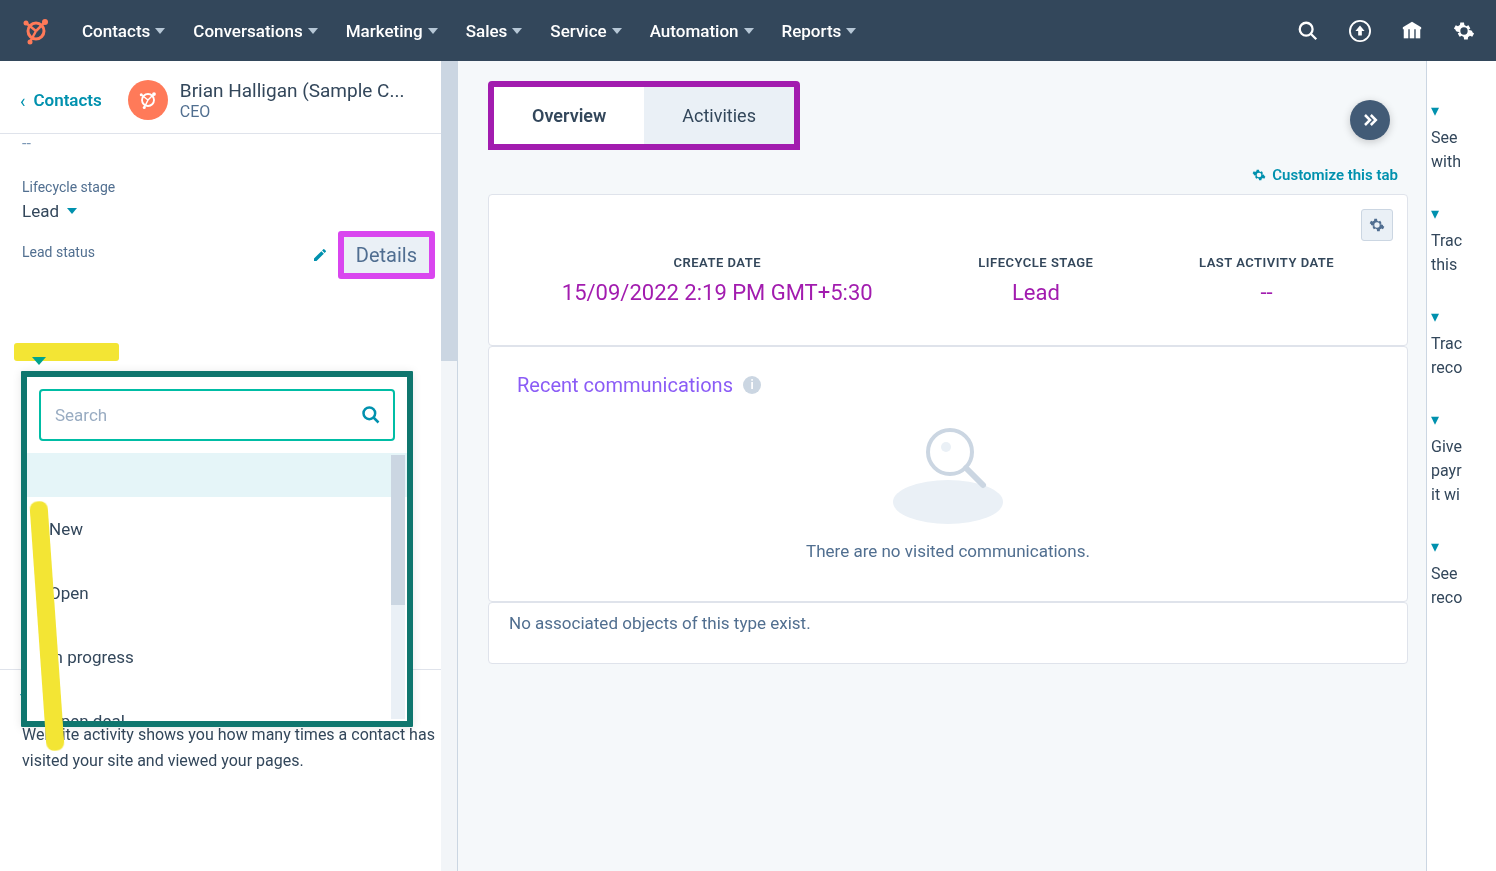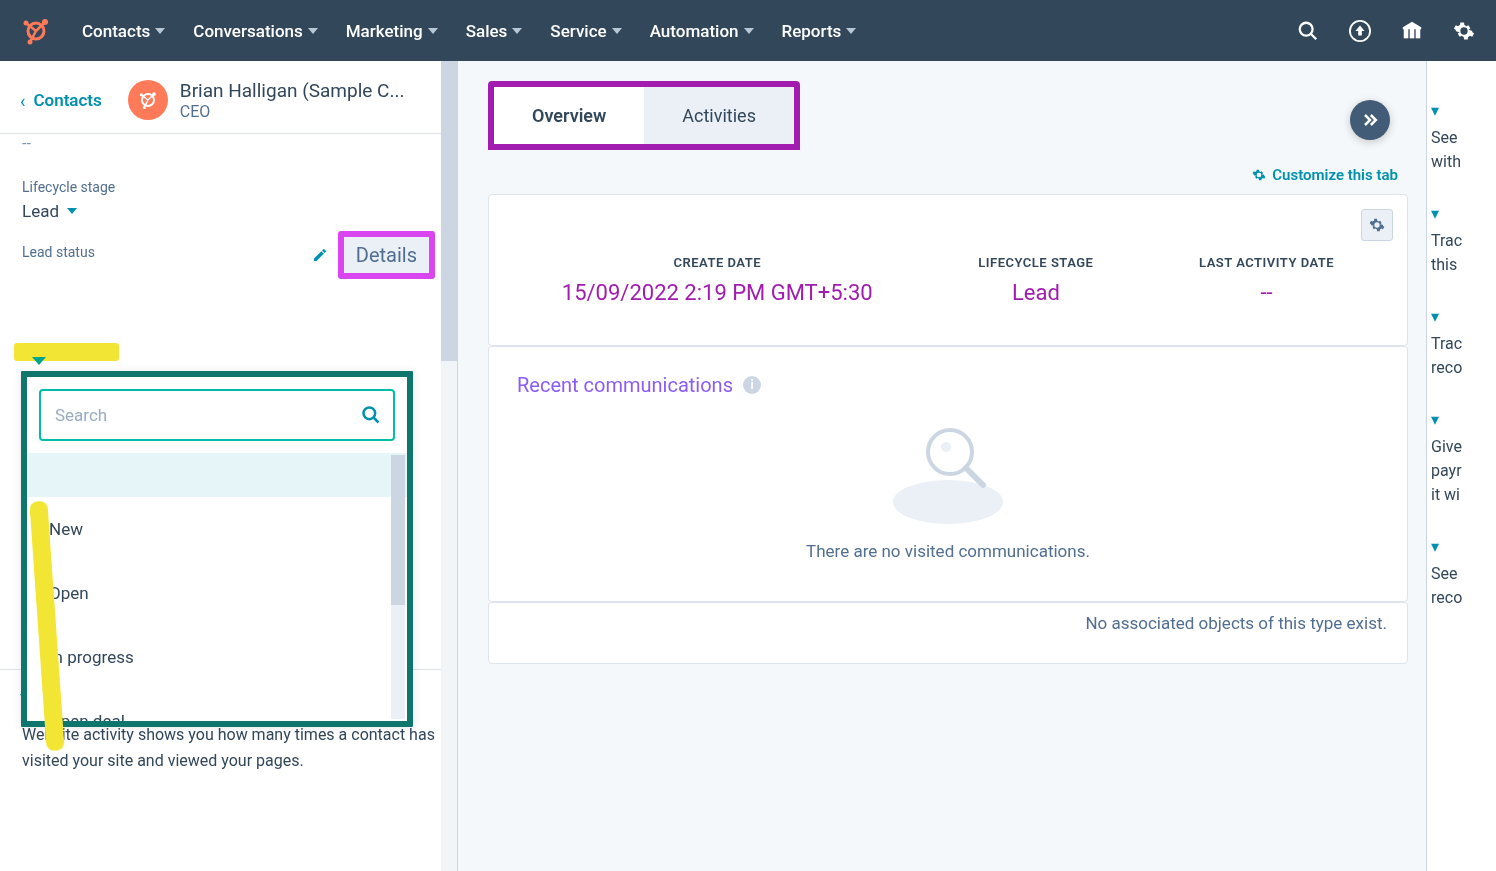--- a/index.html
+++ b/index.html
@@ -68,21 +68,21 @@
 .card-h{padding:26px 28px 10px;display:flex;align-items:center;gap:10px}
 .card-h h3{font-size:20px;font-weight:400;color:#8b5cf6}
 .info-icon{width:18px;height:18px;border-radius:50%;background:#cbd6e2;color:#fff;display:flex;align-items:center;justify-content:center;font-size:12px;font-weight:700}
 .empty-comm{display:flex;flex-direction:column;align-items:center;padding:10px 20px 40px}
 .empty-ill{width:120px;height:110px;margin-bottom:14px;position:relative}
 .empty-text{color:#516f90;font-size:17px}
 .comp-head{display:flex;align-items:center;justify-content:space-between;padding:24px 26px 12px}
 .comp-head h3{font-size:20px;font-weight:700;color:#33475b}
 .comp-actions{display:flex;gap:10px}
 .add-btn{border:1px solid #cbd6e2;background:#eaf0f6;color:#506e91;padding:7px 14px;border-radius:3px;font-size:15px;cursor:pointer;display:flex;align-items:center;gap:5px}
-.comp-empty{text-align:right;color:#516f90;font-size:17px;padding:10px 20px 30px}
+.comp-empty{text-align:left;color:#516f90;font-size:17px;padding:10px 20px 30px}
 .right-panel{width:70px;background:#fff;border-left:1px solid #cbd6e2;overflow:hidden;position:relative;padding-top:30px}
 .right-item{padding:10px 4px 20px 4px}
 .right-toggle{display:flex;align-items:center;gap:6px;color:#0091ae;cursor:pointer;margin-bottom:6px}
 .right-text{color:#33475b;font-size:16px;line-height:1.5}
 .fab{position:absolute;right:106px;top:100px;width:40px;height:40px;border-radius:50%;background:#425b76;display:flex;align-items:center;justify-content:center;cursor:pointer;box-shadow:0 2px 8px rgba(0,0,0,.2);color:#fff}
 .left-scrollbar-overlay{position:absolute;right:0;top:0;width:16px;height:100%;background:#f2f5f8}
 .left-scrollbar-thumb{position:absolute;right:0;top:0;width:16px;height:300px;background:#cbd6e2}
 .main-panel::-webkit-scrollbar{width:16px}
 .main-panel::-webkit-scrollbar-track{background:#f2f5f8}
 .main-panel::-webkit-scrollbar-thumb{background:#cbd6e2}

